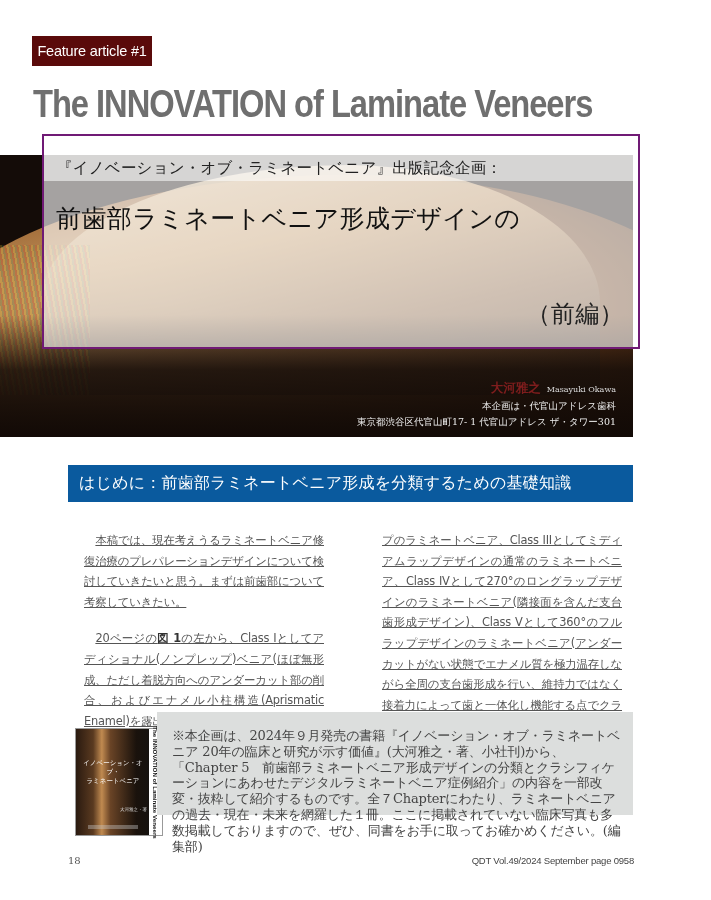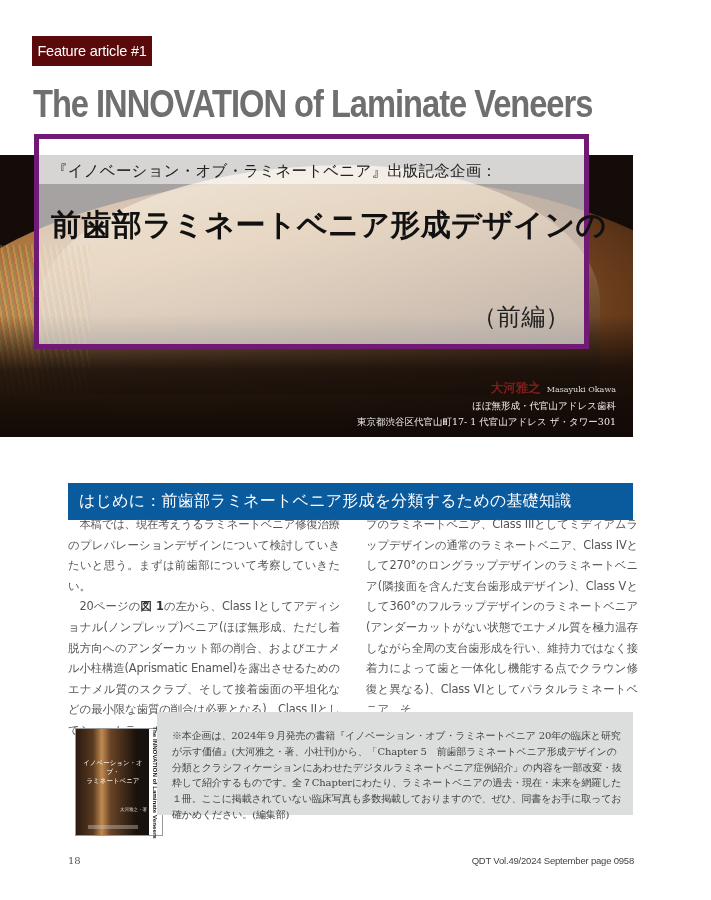--- a/index.html
+++ b/index.html
@@ -40,60 +40,60 @@
   .hero .shade {
     position: absolute; left: 0; top: 160px; width: 633px; height: 122px;
     background: linear-gradient(180deg, rgba(20,12,8,0) 0%, rgba(20,12,8,0.85) 45%, #120a06 100%);
   }
   .hero .stripes {
     position: absolute; left: 0; top: 90px; width: 90px; height: 150px;
     background: repeating-linear-gradient(80deg, rgba(200,60,40,0.35) 0 2px, rgba(230,200,60,0.35) 2px 4px, rgba(60,140,90,0.25) 4px 6px);
     opacity: 0.7;
   }
   .title-box {
-    position: absolute; left: 34px; top: 134px; width: 555px; height: 215px;
-    border: 5px solid #701a75; background: rgba(255,255,255,0.62);
+    position: absolute; left: 42px; top: 134px; width: 598px; height: 215px;
+    border: 2px solid #701a75; background: rgba(255,255,255,0.62);
     box-sizing: border-box;
   }
   .title-box .top-white {
     position: absolute; left: 0; top: 0; width: 100%; height: 45px;
     background: rgba(255,255,255,0.55);
   }
   .subtitle {
     position: absolute; left: 13px; top: 22px; font-family: "DejaVu Serif", serif;
     font-size: 15.5px; color: #222; white-space: nowrap; letter-spacing: 0.2px;
   }
   .headline {
-    position: absolute; left: 12px; font-family: "DejaVu Serif", serif; font-weight: bold;
-    font-size: 30px; color: #111; white-space: nowrap; letter-spacing: 0.4px;
+    position: absolute; left: 12px; font-family: "DejaVu Serif", serif; font-weight: normal;
+    font-size: 25px; color: #111; white-space: nowrap; letter-spacing: 0.4px;
   }
   .headline.l1 { top: 66px; }
   .headline.l2 { top: 118px; }
   .headline.l3 { top: 162px; right: 14px; left: auto; font-weight: normal; font-size: 24px; color: #222; }
   .author {
     position: absolute; right: 95px; top: 379px; text-align: right;
     font-family: "DejaVu Serif", serif; color: #eee; line-height: 16px;
   }
   .author .name { font-size: 12.5px; font-weight: bold; color: #7f1d1d; }
   .author .name-en { font-size: 8px; font-weight: normal; margin-left: 6px; color: #ddd; }
   .author .aff { font-size: 9.5px; }
   .section-bar {
     position: absolute; left: 68px; top: 465px; width: 565px; height: 37px;
     background: #0a5a9e; color: #fff; box-sizing: border-box;
     padding-left: 11px; display: flex; align-items: center;
-    font-family: "DejaVu Sans", sans-serif; font-size: 16px; letter-spacing: 0.2px; margin-top: 18px;
+    font-family: "DejaVu Sans", sans-serif; font-size: 16px; letter-spacing: 0.2px;
   }
   .col {
     position: absolute; top: 514px; width: 272px;
     font-family: "DejaVu Sans", sans-serif; font-size: 11.4px; color: #555;
     line-height: 20.6px; letter-spacing: -0.2px;
   }
   .col.left { left: 68px; }
   .col.right { left: 366px; }
-  .col p { margin: 0; text-align: justify; }
+  .col p { margin: 16px; text-align: justify; text-decoration: underline; }
   .col .indent { text-indent: 1em; }
   .col .fig { font-weight: bold; color: #333; }
   .book {
     position: absolute; left: 75px; top: 710px; width: 86px; height: 106px;
     background: linear-gradient(90deg, #2a1a10 0%, #5a3a20 20%, #c08a50 30%, #6a4426 40%, #1a120c 70%, #111 100%);
     border: 1px solid #999;
     margin-top: 18px;
   }
   .book .spine {
     position: absolute; right: 0; top: 0; width: 13px; height: 100%; background: #fff;
@@ -109,21 +109,21 @@
   }
   .book .bauthor {
     position: absolute; left: 44px; top: 78px; font-size: 4.5px; color: #ddd; font-family: "DejaVu Sans", sans-serif;
   }
   .book .bpub {
     position: absolute; left: 12px; top: 96px; width: 50px; height: 4px; background: rgba(200,200,200,0.4);
   }
   .note {
     position: absolute; left: 157px; top: 712px; width: 476px; height: 103px;
     background: #dcdedd; box-sizing: border-box; padding: 16px 10px 0 15px;
-    font-family: "DejaVu Serif", serif; font-size: 10px; color: #444; line-height: 15.8px;
+    font-family: "DejaVu Serif", serif; font-size: 13px; color: #444; line-height: 15.8px;
     letter-spacing: -0.15px;
   }
   .footer-page {
     position: absolute; left: 68px; top: 855px; font-family: "DejaVu Serif", serif;
     font-size: 10px; color: #555;
   }
   .footer-issue {
     position: absolute; right: 77px; top: 855px; font-family: "Liberation Sans", sans-serif;
     font-size: 9.5px; color: #444; letter-spacing: -0.2px;
   }
@@ -145,21 +145,21 @@
   <div class="top-white"></div>
   <div class="subtitle">『イノベーション・オブ・ラミネートベニア』出版記念企画：</div>
   <div class="headline l1">前歯部ラミネートベニア形成デザインの</div>
   <div class="headline l3">（前編）</div>
 </div>
 
 <div class="author">
   <div>
     <span class="name">大河雅之</span><span class="name-en">Masayuki Okawa</span>
   </div>
-  <div class="aff">ほぼ無形成・代官山アドレス歯科</div>
+  <div class="aff">本企画は・代官山アドレス歯科</div>
   <div class="aff">東京都渋谷区代官山町17- 1  代官山アドレス ザ・タワー301</div>
 </div>
 
 <div class="section-bar">
   <span>はじめに：前歯部ラミネートベニア形成を分類するための基礎知識</span>
 </div>
 
 <div class="col left">
   <p class="indent">本稿では、現在考えうるラミネートベニア修復治療のプレパレーションデザインについて検討していきたいと思う。まずは前歯部について考察していきたい。</p>
   <p class="indent"><span>20ページの</span><span class="fig">図 1</span><span>の左から、Class Iとしてアディショナル(ノンプレップ)ベニア(ほぼ無形成、ただし着脱方向へのアンダーカット部の削合、およびエナメル小柱構造(Aprismatic Enamel)を露出させるためのエナメル質のスクラブ、そして接着歯面の平坦化などの最小限な歯質の削合は必要となる)、Class IIとしてショートラッ</span></p>

